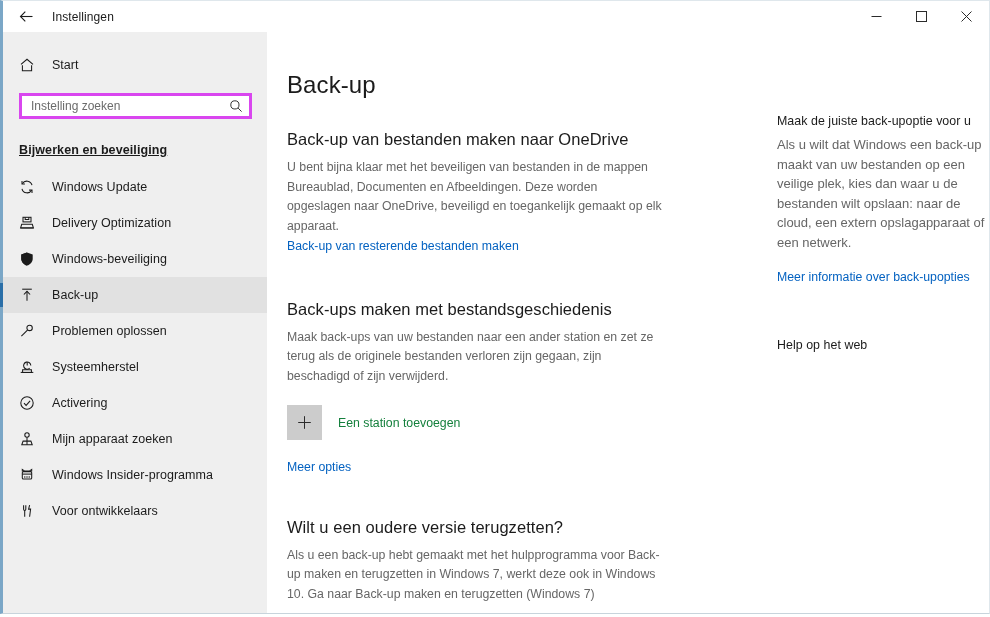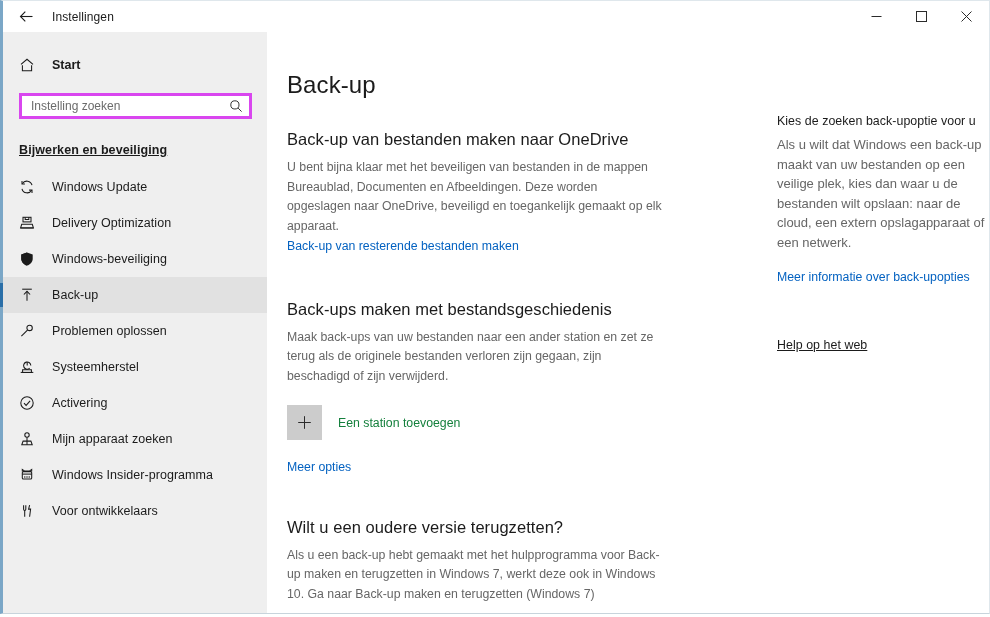--- a/index.html
+++ b/index.html
@@ -79,21 +79,20 @@
     background: #efefef;
     position: relative;
   }
   .home-row {
     display: flex;
     align-items: center;
     height: 38px;
     margin-top: 14px;
     padding-left: 16px;
     cursor: default;
-    font-weight: bold;
   }
   .home-ico {
     width: 26px;
     display: flex;
     align-items: center;
     color: #1b1b1b;
   }
   .home-label {
     font-size: 12.5px;
     color: #1b1b1b;
@@ -252,21 +251,21 @@
     font-weight: normal;
     letter-spacing: .05px;
   }
   .help-p {
     font-size: 13px;
     line-height: 19.5px;
     color: #666666;
     margin: 7px 0 0 0;
   }
   .help-link-1 { margin-top: 16px; }
-  .help-h2 { margin-top: 50px; text-decoration: underline; }
+  .help-h2 { margin-top: 50px; }
   .help-link-2 { margin-top: 18px; }
 
   svg { display: block; }
 </style>
 </head>
 <body>
 
 <div class="window">
 
   <div class="titlebar">
@@ -466,21 +465,21 @@
           <a class="lnk more-opts" href="#">Meer opties</a>
         </div>
 
         <div class="sec3">
           <h2 class="sec-h">Wilt u een oudere versie terugzetten?</h2>
           <p class="body-txt">Als u een back-up hebt gemaakt met het hulpprogramma voor Back-up maken en terugzetten in Windows 7, werkt deze ook in Windows 10. Ga naar Back-up maken en terugzetten (Windows 7)</p>
         </div>
       </div>
 
       <div class="help-col">
-        <h3 class="help-h">Kies de zoeken back-upoptie voor u</h3>
+        <h3 class="help-h">Maak de juiste back-upoptie voor u</h3>
         <p class="help-p">Als u wilt dat Windows een back-up maakt van uw bestanden op een veilige plek, kies dan waar u de bestanden wilt opslaan: naar de cloud, een extern opslagapparaat of een netwerk.</p>
         <a class="lnk help-link-1" href="#">Meer informatie over back-upopties</a>
 
         <h3 class="help-h help-h2">Help op het web</h3>
       </div>
 
     </div>
   </div>
 </div>
 

